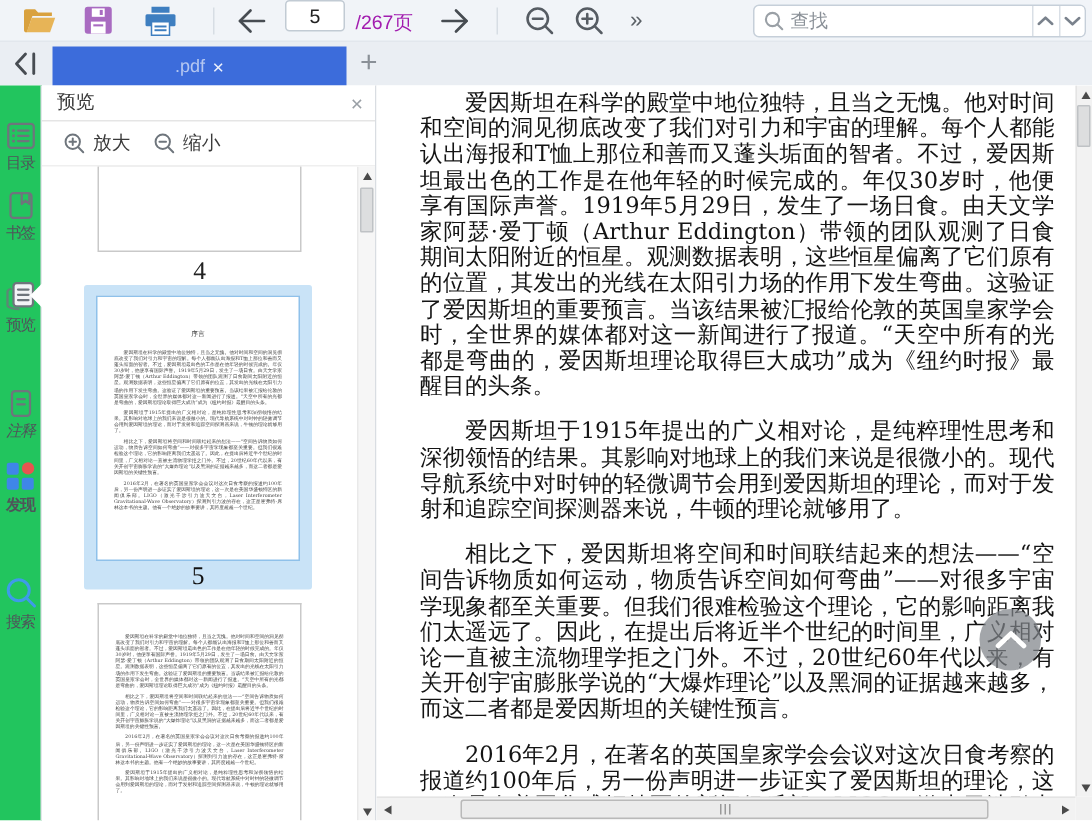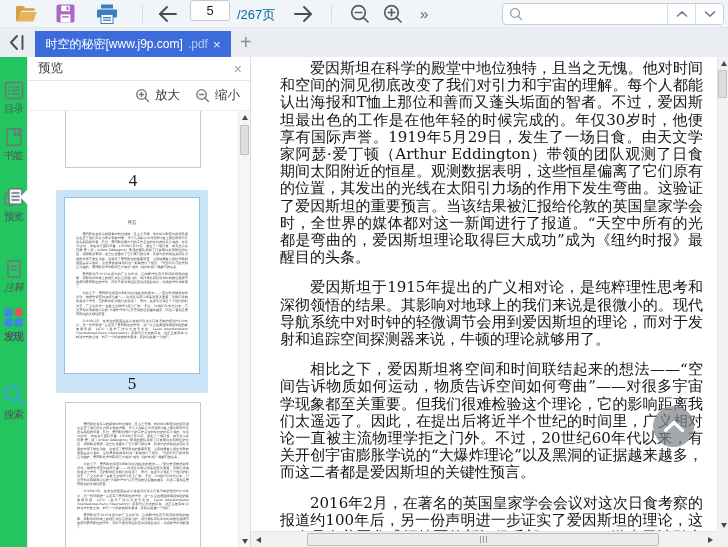--- a/index.html
+++ b/index.html
@@ -8,21 +8,21 @@
 
   
   .toolbar { position:absolute; left:0; top:0; width:728px; height:28px;
              background:#F1F4F8; border-bottom:1px solid #E2E7ED; }
   .toolbar .abs { position:absolute; }
   .tsep { width:1px; height:18px; background:#D7DDE4; top:5px; }
   .tbtn { display:flex; align-items:center; justify-content:center; cursor:default; }
   .page-input { width:40px; height:21px; border:1px solid #C2CBD4; border-radius:3px;
                 text-align:center; font-size:13px; color:#222; background:#fff;
                 font-family:"Liberation Sans",sans-serif; }
-  .page-total { font-size:13px; color:#0369a1; }
+  .page-total { font-size:13px; color:#a21caf; }
   .more-glyph { font-size:15px; color:#5A6066; }
   .search-group { position:absolute; right:4px; top:3px; width:222px; height:22px;
                   background:#fff; border:1px solid #C6CFD9; border-radius:4px;
                   display:flex; align-items:stretch; overflow:hidden; }
   .search-field { flex:1; display:flex; align-items:center; padding-left:6px; gap:4px; }
   .search-field input { border:0; outline:none; flex:1; font-size:12.5px; color:#333; min-width:0;
                         font-family:"Liberation Sans",sans-serif; background:transparent; }
   .search-field input::placeholder { color:#8A9097; }
   .find-btn { width:28px; border-left:1px solid #D9DFE6; display:flex; align-items:center; justify-content:center; background:#fff; }
 
@@ -48,21 +48,21 @@
            border-bottom:8px solid transparent; border-right:8px solid #fff; z-index:3; }
 
   
   .panel { width:223px; background:#fff; border-right:1px solid #D9DDE2; position:relative; flex:none;
            display:flex; flex-direction:column; }
   .panel-header { height:24px; border-bottom:1px solid #E5E5E5; display:flex; align-items:center;
                   padding:0 8px 0 10px; flex:none; }
   .panel-title { font-size:12.5px; color:#3A3A3A; flex:1; }
   .panel-close { font-size:14px; color:#9AA0A6; }
   .panel-tools { height:30px; display:flex; align-items:center; padding-left:14px; gap:5px;
-                 border-bottom:1px solid #EFEFEF; flex:none;justify-content:flex-end; }
+                 border-bottom:1px solid #EFEFEF; flex:none; }
   .panel-tools .tool-lbl { font-size:12.5px; color:#3A3A3A; margin-right:10px; }
   .thumbs { position:relative; flex:1; overflow:hidden; }
 
   .thumb-page { position:absolute; left:37px; width:136px; background:#fff; border:1px solid #C9C9C9; }
   .thumb4 { top:-1px; height:58px; }
   .thumb4-num { position:absolute; left:37px; top:60px; width:136px; text-align:center;
                 font-size:17px; color:#222; font-family:"Liberation Serif",serif; }
   .thumb5-wrap { position:absolute; left:28px; top:79px; width:152px; height:203px;
                  background:#C9E3F7; border-radius:2px; }
   .thumb5-page { width:136px; height:177px; margin:7px auto 0; background:#fff;
@@ -183,20 +183,21 @@
   <div class="abs tbtn more-glyph" style="left:420px; top:5px;">»</div>
 
   <div class="search-group">
     <div class="search-field">
       <span>
         <svg width="14" height="14" viewBox="0 0 14 14" fill="none" stroke="#9AA0A6" stroke-width="1.4" stroke-linecap="round">
           <circle cx="6" cy="6" r="4.4"></circle>
             <path d="M9.3 9.3 L12.5 12.5"></path>
         </svg>
       </span>
+      <input placeholder="查找" style="">
     </div>
     <div class="find-btn">
       <span>
         <svg width="12" height="8" viewBox="0 0 12 8" fill="none" stroke="#7A828C" stroke-width="1.7" stroke-linecap="round" stroke-linejoin="round">
             <path d="M1.5 6 L6 1.8 L10.5 6"></path>
           </svg>
       </span>
     </div>
     <div class="find-btn">
       <span>
@@ -211,21 +212,20 @@
 <div class="tabbar">
   <div class="collapse-tabs">
     <span>
       <svg width="18" height="17" viewBox="0 0 18 17" fill="none" stroke="#474C52" stroke-width="1.9" stroke-linecap="round" stroke-linejoin="round">
         <path d="M9 2 L3 8.5 L9 15"></path>
           <path d="M14.5 2 V15"></path>
       </svg>
     </span>
   </div>
   <div class="tab">
-    <span class="tab-title">时空的秘密[www.j9p.com]</span>
       <span class="tab-ext">.pdf</span>
     <span class="tab-close">×</span>
   </div>
   <div class="new-tab">+</div>
 </div>
 
 <div class="body">
 
   <div class="strip">
     <div class="strip-item" style="top:24px;">

